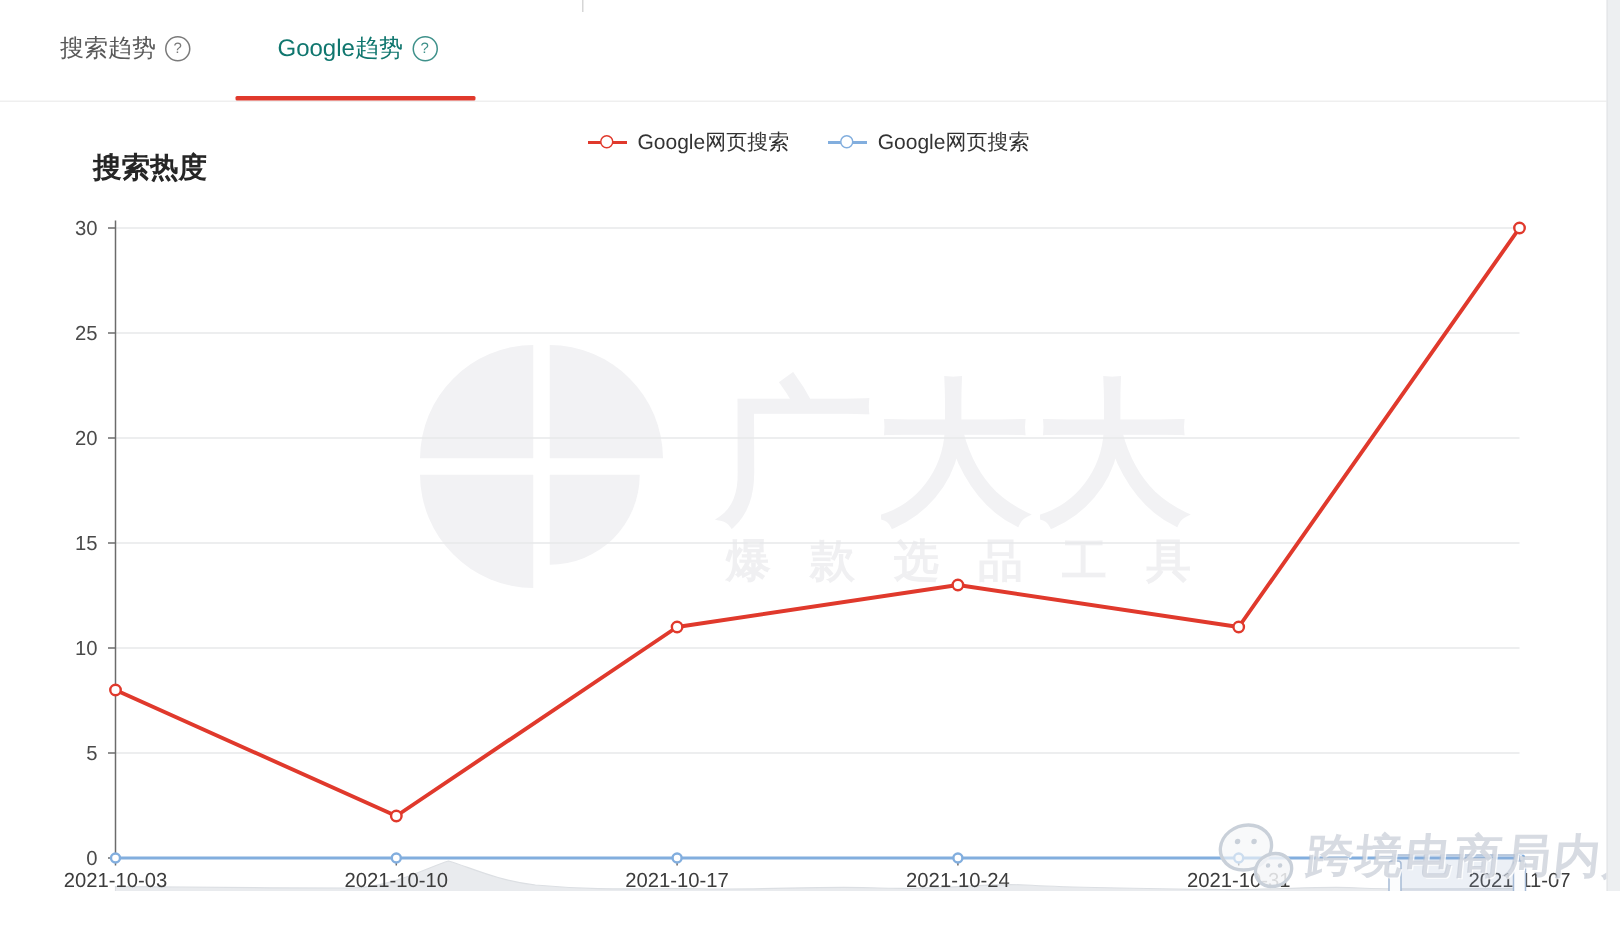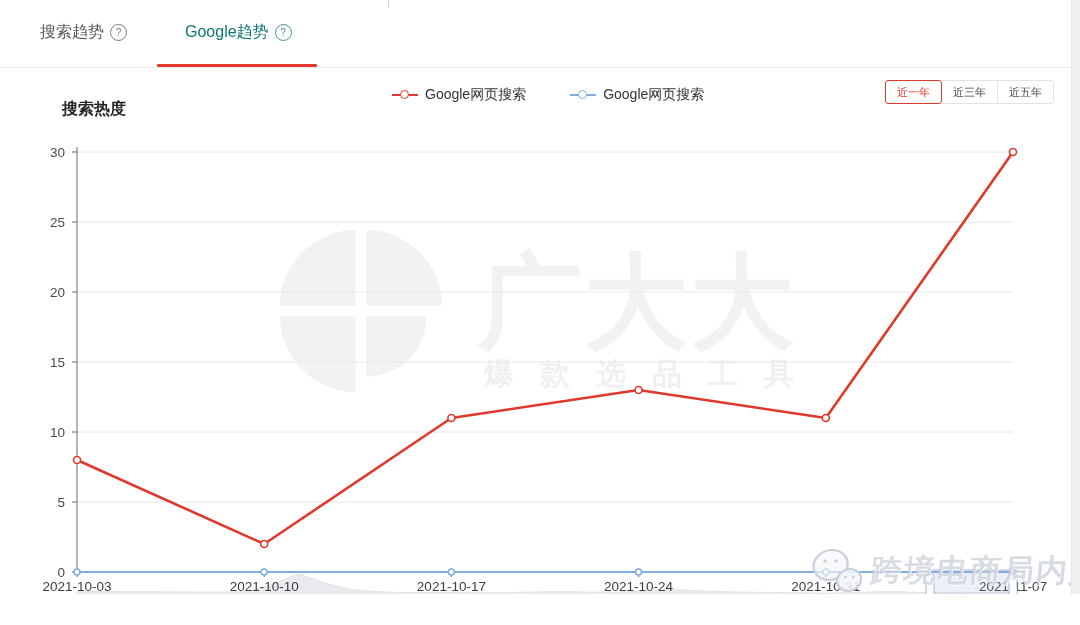--- a/index.html
+++ b/index.html
@@ -7,24 +7,24 @@
 
   
   .header{position:absolute;left:0;top:0;width:1072px;height:67px;border-bottom:1px solid #efefef;background:#fff;z-index:2;}
   .tab{position:absolute;top:22px;font-size:16px;display:flex;align-items:center;gap:6px;cursor:pointer;}
   .tab-search{left:40px;color:#595959;}
   .tab-google{left:185px;color:#0f766e;}
   .help-icon{display:inline-flex;width:15px;height:15px;border-radius:50%;border:1px solid currentColor;font-size:10px;align-items:center;justify-content:center;opacity:.8;}
   .tab-underline{position:absolute;left:157px;top:64px;width:160px;height:3px;background:#e0392c;border-radius:1px;}
   .artifact{position:absolute;left:388px;top:0;width:1px;height:8px;background:#d6d6d6;}
 
-  .panel-title{position:absolute;left:62px;top:99px;font-size:16px;font-weight:bold;color:#262626;z-index:2;}
+  .panel-title{position:absolute;left:62px;top:99px;font-size:19px;font-weight:bold;color:#262626;z-index:2;}
 
   
-  .legend{position:absolute;left:392px;top:86px;display:flex;gap:44px;align-items:center;z-index:2;}
+  .legend{position:absolute;left:392px;top:86px;display:flex;gap:26px;align-items:center;z-index:2;}
   .legend-item{display:flex;align-items:center;gap:7px;font-size:14px;color:#333;cursor:pointer;}
   .legend-icon{position:relative;width:26px;height:10px;}
   .legend-icon .l{position:absolute;left:0;top:4px;width:26px;height:2px;background:currentColor;}
   .legend-icon .c{position:absolute;left:8px;top:0;width:7px;height:7px;border:1.6px solid currentColor;border-radius:50%;background:#fff;}
 
   
   .range-group{position:absolute;left:885px;top:80px;display:flex;z-index:2;}
   .range-btn{height:24px;min-width:57px;padding:0 8px;font-size:11px;line-height:22px;background:#fff;border:1px solid #e3e3e5;color:#4a4a4a;cursor:pointer;margin-left:-1px;box-sizing:border-box;text-align:center;font-family:"Liberation Sans",sans-serif;}
   .range-btn:first-child{margin-left:0;}
   .range-btn:last-child{border-radius:0 3px 3px 0;}
@@ -71,25 +71,20 @@
     </div>
     <div class="legend-item">
       <span class="legend-icon" style="color: rgb(130, 174, 222);">
           <i class="l"></i>
           <i class="c"></i>
         </span>
       <span>Google网页搜索</span>
     </div>
   </div>
 
-  <div class="range-group">
-    <button class="range-btn active">近一年</button>
-    <button class="range-btn">近三年</button>
-    <button class="range-btn">近五年</button>
-  </div>
 
   <div class="center-watermark">
     <svg class="logo" width="166" height="166" viewBox="0 0 166 166">
       <path d="M77.5 77.5 L77.5 2 A76 76 0 0 0 2 77.5 Z" fill="#f2f2f4"></path>
       <path d="M88.5 77.5 L88.5 2 A76 76 0 0 1 164 77.5 Z" fill="#f2f2f4"></path>
       <path d="M77.5 88.5 L2 88.5 A76 76 0 0 0 77.5 164 Z" fill="#f2f2f4"></path>
       <path d="M88.5 88.5 L88.5 148.5 A60 60 0 0 0 148.5 88.5 Z" fill="#f2f2f4"></path>
     </svg>
     <div class="brand">广大大</div>
     <div class="slogan">爆款选品工具</div>

